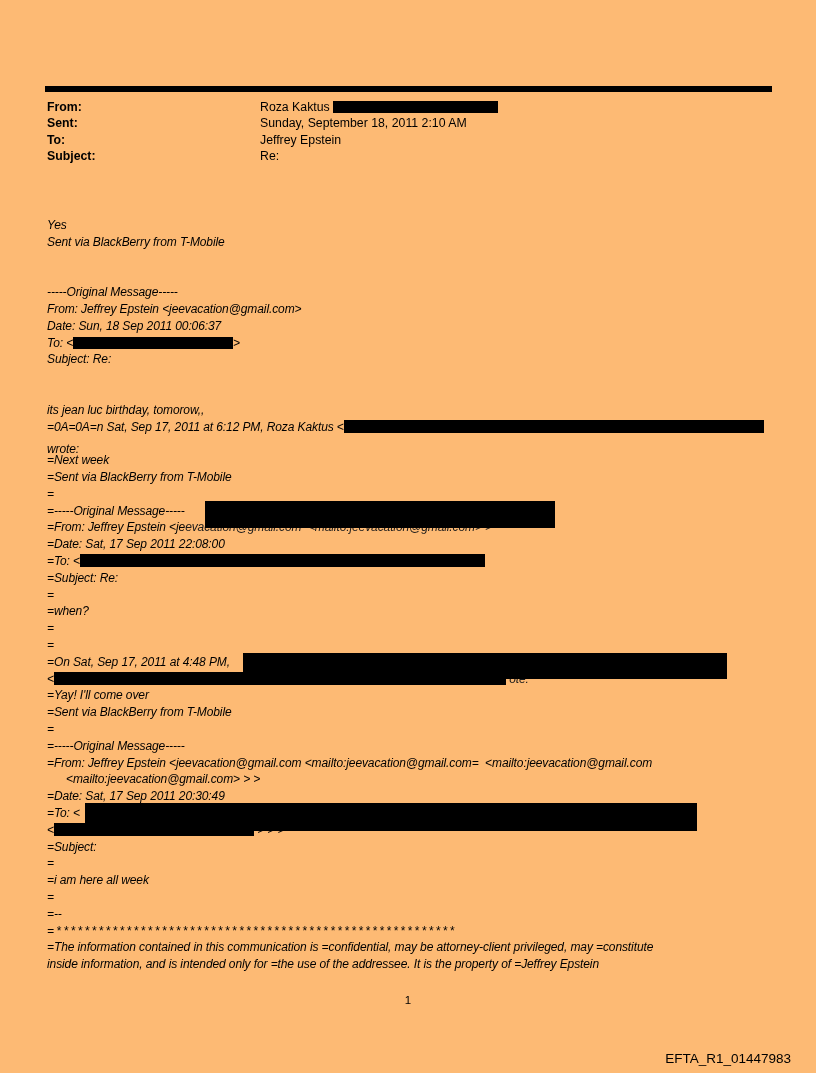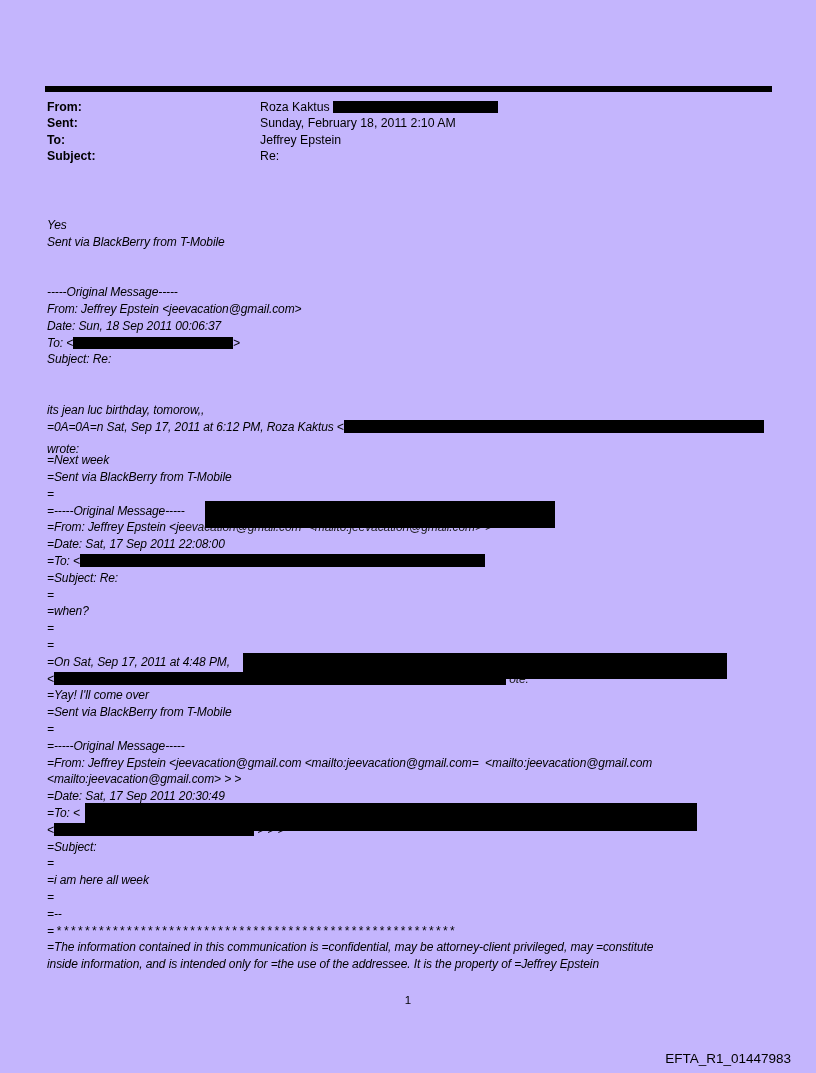--- a/index.html
+++ b/index.html
@@ -1,17 +1,17 @@
 <!DOCTYPE html>
 <html><head>
 <meta charset="utf-8">
 <style>
   html,body{margin:0;padding:0;background:#ffffff;}
   .page{
-    position:relative;width:816px;height:1073px;background:#c4b5fd;
+    position:relative;width:816px;height:1073px;background:#fdba74;
     font-family:"Liberation Sans",sans-serif;color:#000;overflow:hidden;
   }
   .topbar{position:absolute;left:45px;top:86px;width:727px;height:6px;background:#000;}
   .email-header{position:absolute;left:47px;top:100px;font-size:12.3px;}
   .hrow{height:16.4px;white-space:pre;}
   .hlabel{display:inline-block;width:213px;font-weight:bold;}
   .hbar{display:inline-block;width:165px;height:12px;background:#000;vertical-align:-2px;}
   .email-body{position:absolute;left:47px;top:217px;width:740px;font-size:12px;letter-spacing:-0.1px;}
   .line{position:absolute;left:0;height:16.8px;line-height:16.8px;white-space:pre;z-index:1;font-style:italic;}
   .line[data-line="42"]{letter-spacing:2.35px;}
@@ -26,21 +26,21 @@
 </style>
 </head>
 <body>
 
 <div class="page">
 
   <div class="topbar"></div>
 
   <div class="email-header">
     <div class="hrow"><span class="hlabel">From:</span><span>Roza Kaktus </span><span class="hbar"></span></div>
-    <div class="hrow"><span class="hlabel">Sent:</span><span>Sunday, February 18, 2011 2:10 AM</span></div>
+    <div class="hrow"><span class="hlabel">Sent:</span><span>Sunday, September 18, 2011 2:10 AM</span></div>
     <div class="hrow"><span class="hlabel">To:</span><span>Jeffrey Epstein</span></div>
     <div class="hrow"><span class="hlabel">Subject:</span><span>Re:</span></div>
   </div>
 
   <div class="email-body">
     <div class="bridge" id="bridge1"></div>
     <div class="bridge" id="bridge2"></div>
     <div class="bridge" id="bridge3"></div>
   <div class="line" data-line="0" style="top: 0px;"><span>Yes</span></div>
       <div class="line" data-line="1" style="top: 16.8px;"><span>Sent via BlackBerry from T-Mobile</span></div>
@@ -68,21 +68,21 @@
       <div class="line" data-line="23" style="top: 386.4px;"><span>=when?</span></div>
       <div class="line" data-line="24" style="top: 403.2px;"><span>=</span></div>
       <div class="line" data-line="25" style="top: 420px;"><span>=</span></div>
       <div class="line" data-line="26" style="top: 436.8px;"><span>=On Sat, Sep 17, 2011 at 4:48 PM,</span></div>
       <div class="line" data-line="27" style="top: 453.6px;"><span>&lt;</span><span class="bar" style="width: 452px; height: 13px;"></span><span class="remnant"> ote:</span></div>
       <div class="line" data-line="28" style="top: 470.4px;"><span>=Yay! I'll come over</span></div>
       <div class="line" data-line="29" style="top: 487.2px;"><span>=Sent via BlackBerry from T-Mobile</span></div>
       <div class="line" data-line="30" style="top: 504px;"><span>=</span></div>
       <div class="line" data-line="31" style="top: 520.8px;"><span>=-----Original Message-----</span></div>
       <div class="line" data-line="32" style="top: 537.6px;"><span>=From: Jeffrey Epstein &lt;jeevacation@gmail.com &lt;mailto:jeevacation@gmail.com=  &lt;mailto:jeevacation@gmail.com</span></div>
-      <div class="line" data-line="33" style="top: 554.4px;"><span>&lt;mailto:jeevacation@gmail.com&gt; &gt; &gt;</span></div>
+      <div class="line" data-line="33" style="top: 554.4px; margin-left: 19px;"><span>&lt;mailto:jeevacation@gmail.com&gt; &gt; &gt;</span></div>
       <div class="line" data-line="34" style="top: 571.2px;"><span>=Date: Sat, 17 Sep 2011 20:30:49</span></div>
       <div class="line" data-line="35" style="top: 588px;"><span>=To: &lt;</span></div>
       <div class="line" data-line="36" style="top: 604.8px;"><span>&lt;</span><span class="bar" style="width: 200px; height: 13px;"></span><span> &gt; &gt; &gt;</span></div>
       <div class="line" data-line="37" style="top: 621.6px;"><span>=Subject:</span></div>
       <div class="line" data-line="38" style="top: 638.4px;"><span>=</span></div>
       <div class="line" data-line="39" style="top: 655.2px;"><span>=i am here all week</span></div>
       <div class="line" data-line="40" style="top: 672px;"><span>=</span></div>
       <div class="line" data-line="41" style="top: 688.8px;"><span>=--</span></div>
       <div class="line" data-line="42" style="top: 705.6px;"><span>=*********************************************************</span></div>
       <div class="line" data-line="43" style="top: 722.4px;"><span>=The information contained in this communication is =confidential, may be attorney-client privileged, may =constitute</span></div>

